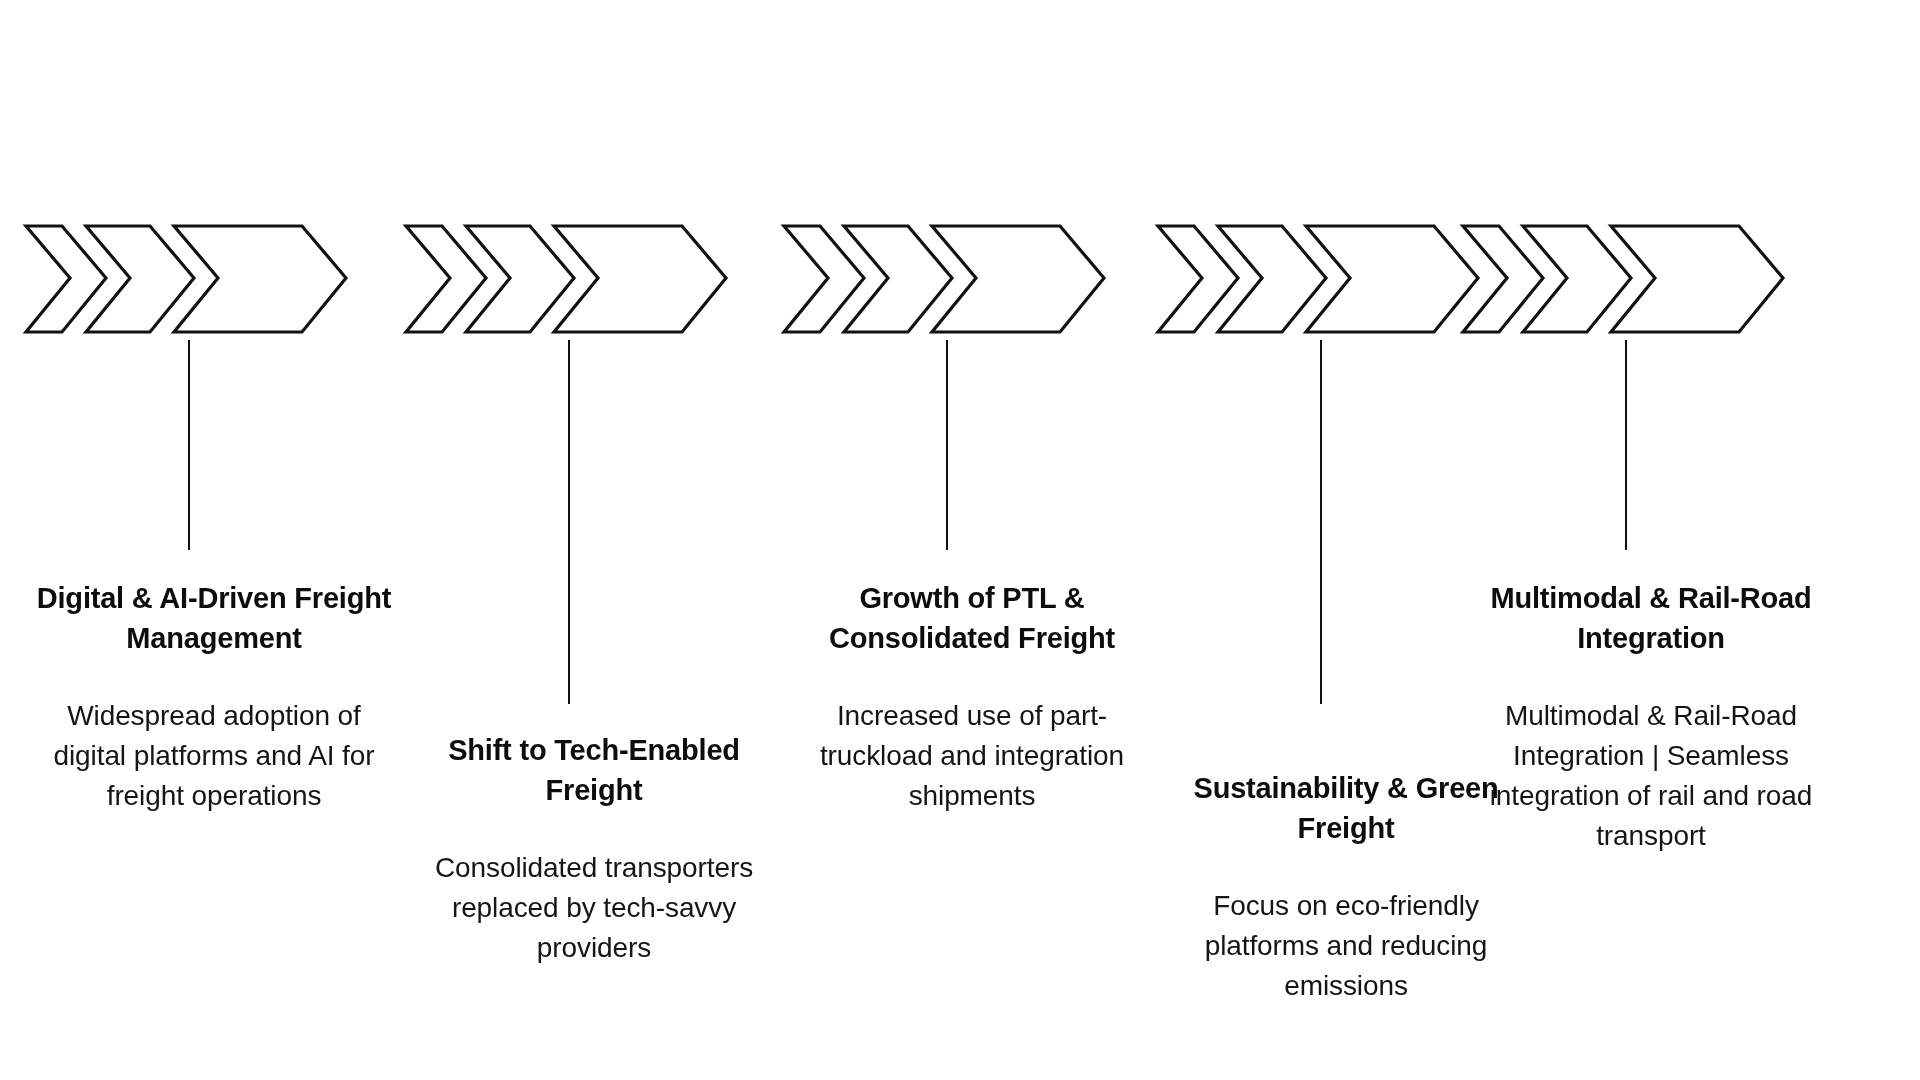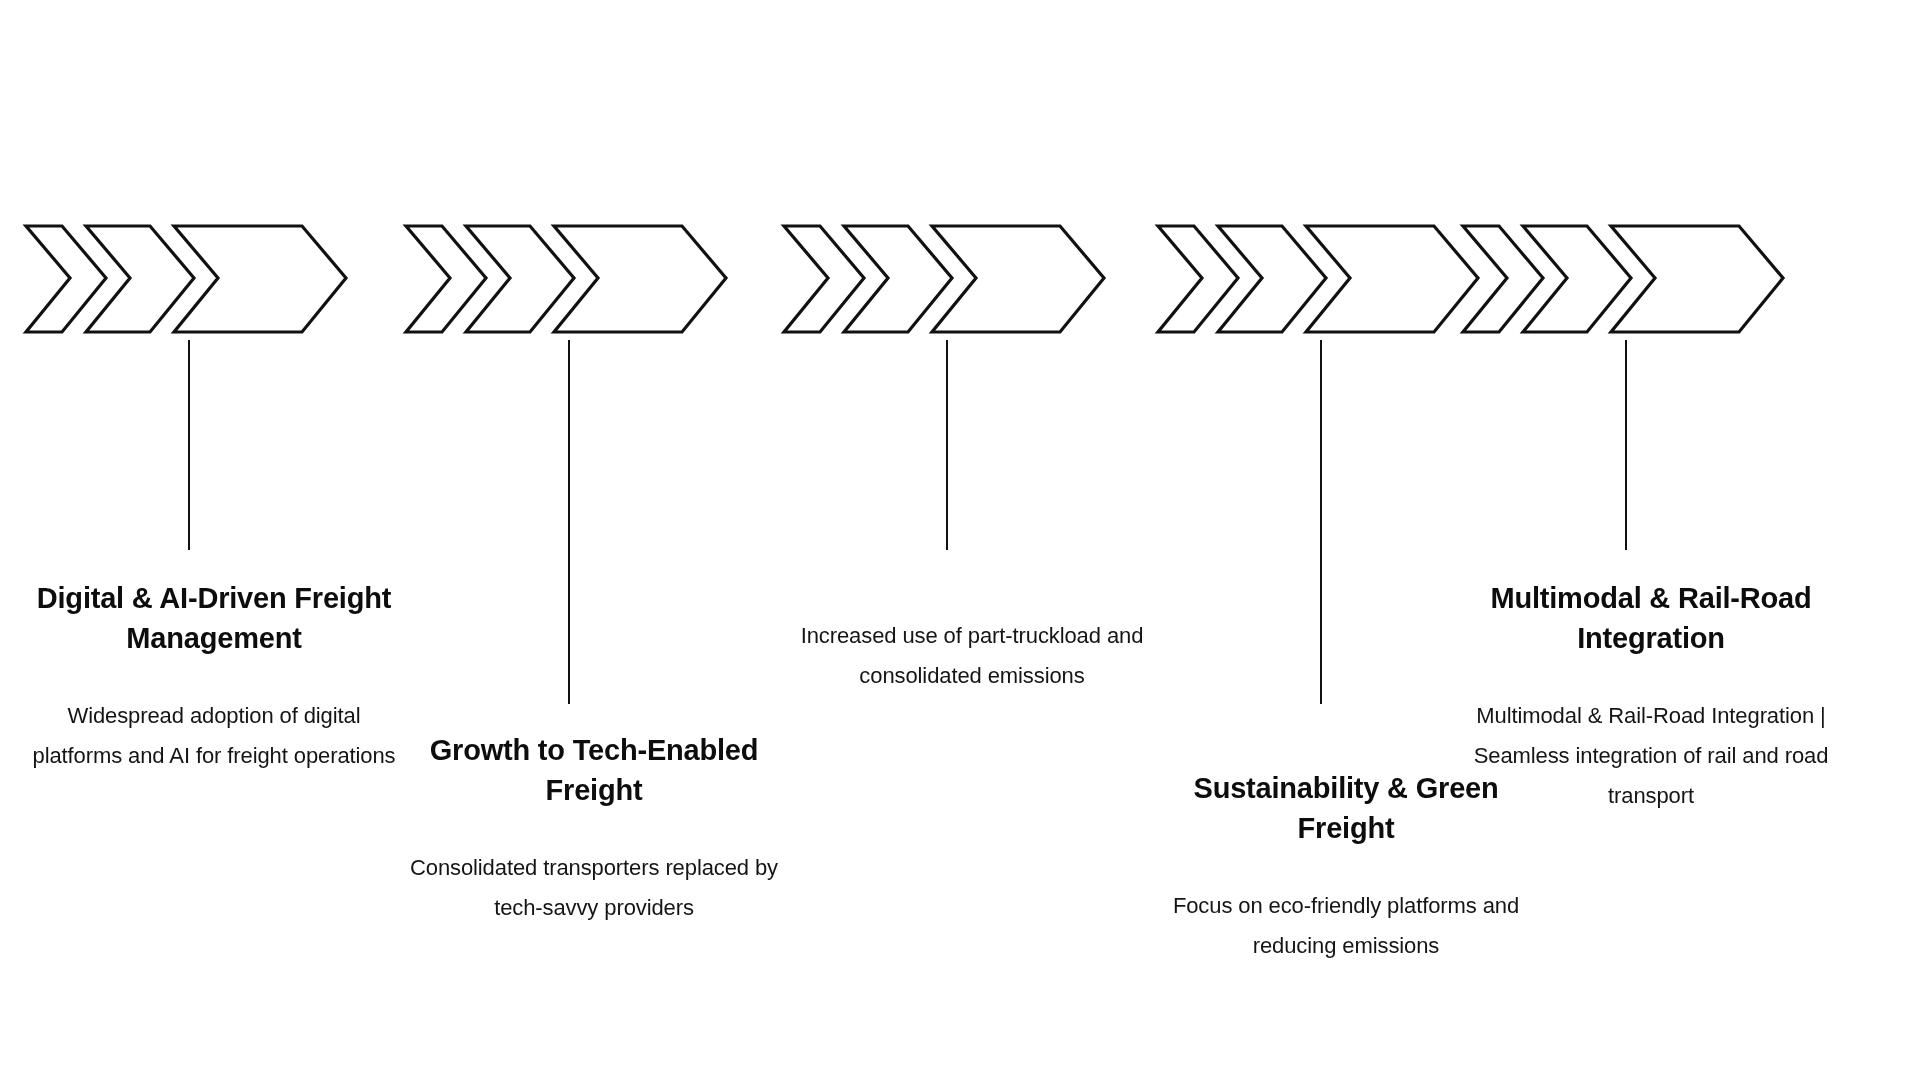--- a/index.html
+++ b/index.html
@@ -51,21 +51,21 @@
   .stage-title {
     font-weight: bold;
     font-size: 29px;
     line-height: 40px;
     letter-spacing: -0.2px;
     color: #0d0d0d;
     margin: 0;
   }
   .stage-desc {
     font-weight: normal;
-    font-size: 22px;
+    font-size: 28px;
     line-height: 40px;
     letter-spacing: -0.1px;
     color: #151515;
     margin: 0;
   }
   .gap-title-desc {
     height: 38px;
   }
 </style>
 </head>
@@ -96,40 +96,41 @@
       <svg width="340" height="110" viewBox="0 0 340 110">
         <g fill="none" stroke="#111111" stroke-width="3.2" stroke-linejoin="miter">
           <path d="M 2,2 L 38,2 L 82,54 L 38,108 L 2,108 L 46,54 Z"></path>
           <path d="M 62,2 L 126,2 L 170,54 L 126,108 L 62,108 L 106,54 Z"></path>
           <path d="M 150,2 L 278,2 L 322,54 L 278,108 L 150,108 L 194,54 Z"></path>
         </g>
       </svg>
     </div>
     <div class="connector" style="left:164px; top:340px; height:364px;"></div>
     <div class="text-block" style="top:730px;">
-      <p class="stage-title">Growth to Tech-Enabled Freight</p>
+      <p class="stage-title">Shift to Tech-Enabled Freight</p>
       <div class="gap-title-desc"></div>
       <p class="stage-desc">Consolidated transporters replaced by tech-savvy providers</p>
     </div>
   </div>
 
   <div class="stage" style="left:782px;">
     <div class="chevron-group" style="top:224px;">
       <svg width="340" height="110" viewBox="0 0 340 110">
         <g fill="none" stroke="#111111" stroke-width="3.2" stroke-linejoin="miter">
           <path d="M 2,2 L 38,2 L 82,54 L 38,108 L 2,108 L 46,54 Z"></path>
           <path d="M 62,2 L 126,2 L 170,54 L 126,108 L 62,108 L 106,54 Z"></path>
           <path d="M 150,2 L 278,2 L 322,54 L 278,108 L 150,108 L 194,54 Z"></path>
         </g>
       </svg>
     </div>
     <div class="connector" style="left:164px; top:340px; height:210px;"></div>
     <div class="text-block" style="top:578px;">
+      <p class="stage-title">Growth of PTL &amp; Consolidated Freight</p>
       <div class="gap-title-desc"></div>
-      <p class="stage-desc">Increased use of part-truckload and consolidated emissions</p>
+      <p class="stage-desc">Increased use of part-truckload and integration shipments</p>
     </div>
   </div>
 
   <div class="stage" style="left:1156px;">
     <div class="chevron-group" style="top:224px;">
       <svg width="340" height="110" viewBox="0 0 340 110">
         <g fill="none" stroke="#111111" stroke-width="3.2" stroke-linejoin="miter">
           <path d="M 2,2 L 38,2 L 82,54 L 38,108 L 2,108 L 46,54 Z"></path>
           <path d="M 62,2 L 126,2 L 170,54 L 126,108 L 62,108 L 106,54 Z"></path>
           <path d="M 150,2 L 278,2 L 322,54 L 278,108 L 150,108 L 194,54 Z"></path>

